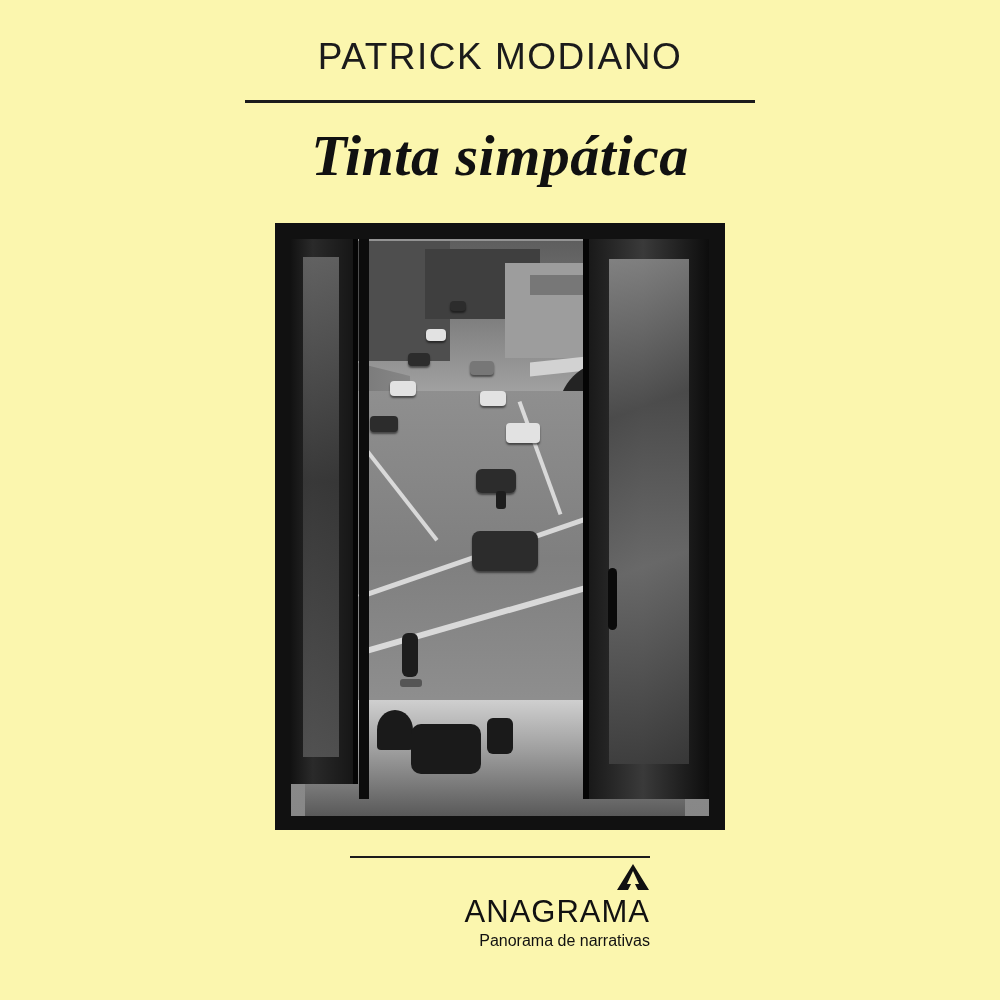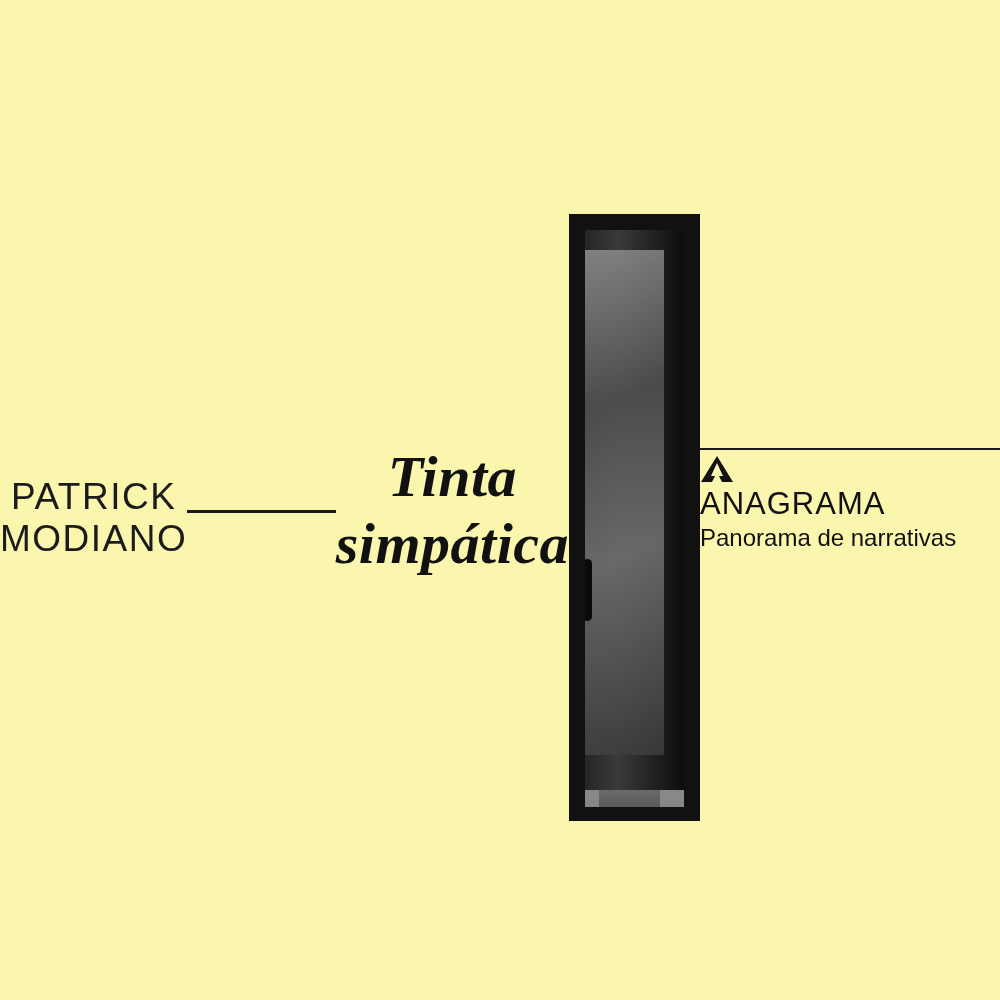--- a/index.html
+++ b/index.html
@@ -13,21 +13,21 @@
     font-family: "Liberation Sans", sans-serif;
     overflow: hidden;
   }
 
   .cover {
     position: relative;
     width: 1000px;
     height: 1000px;
     background: #fbf6ae;
     display: flex;
-    flex-direction: row;
+    flex-direction: column;
     align-items: center;
     box-sizing: border-box;
   }
 
   .author {
     margin-top: 36px;
     font-family: "Liberation Sans", sans-serif;
     font-size: 37px;
     letter-spacing: 1.5px;
     color: #1b1b1b;
@@ -202,23 +202,24 @@
   }
   .mullion {
     position: absolute;
     left: 84px; top: 16px;
     width: 10px; height: 560px;
     background: #0c0c0c;
   }
 
   
   .pub {
+    margin-top: 26px;
     display: flex;
     flex-direction: column;
-    align-items: flex-start;
+    align-items: flex-end;
   }
   .pub-rule {
     width: 300px;
     height: 2px;
     background: #1b1b1b;
     margin-bottom: 4px;
   }
   .logo {
     width: 34px;
     height: 30px;
@@ -226,21 +227,21 @@
   }
   .pub-name {
     font-family: "Liberation Sans", sans-serif;
     font-size: 31px;
     letter-spacing: 1px;
     color: #111;
     font-weight: 400;
   }
   .pub-series {
     font-family: "Liberation Sans", sans-serif;
-    font-size: 24px;
+    font-size: 16px;
     color: #111;
     margin-top: 2px;
   }
 </style>
 </head>
 <body>
 
 <div class="cover">
 
   <div class="author">PATRICK MODIANO</div>

